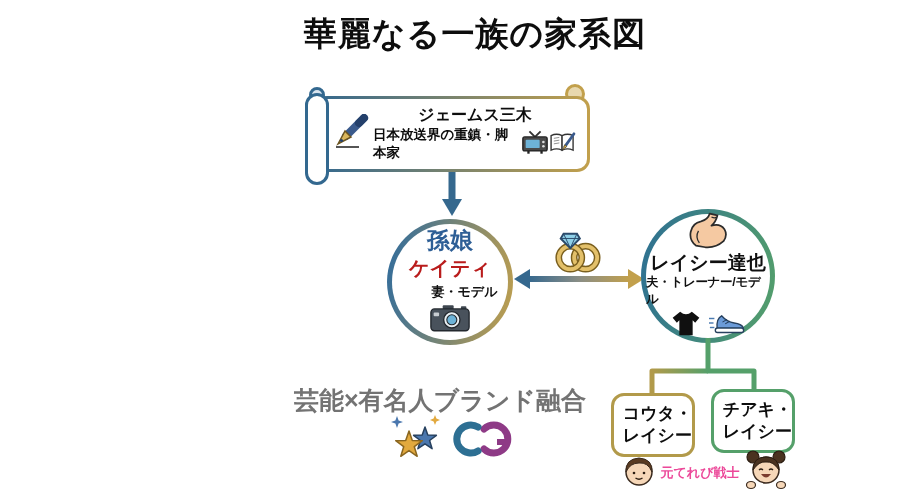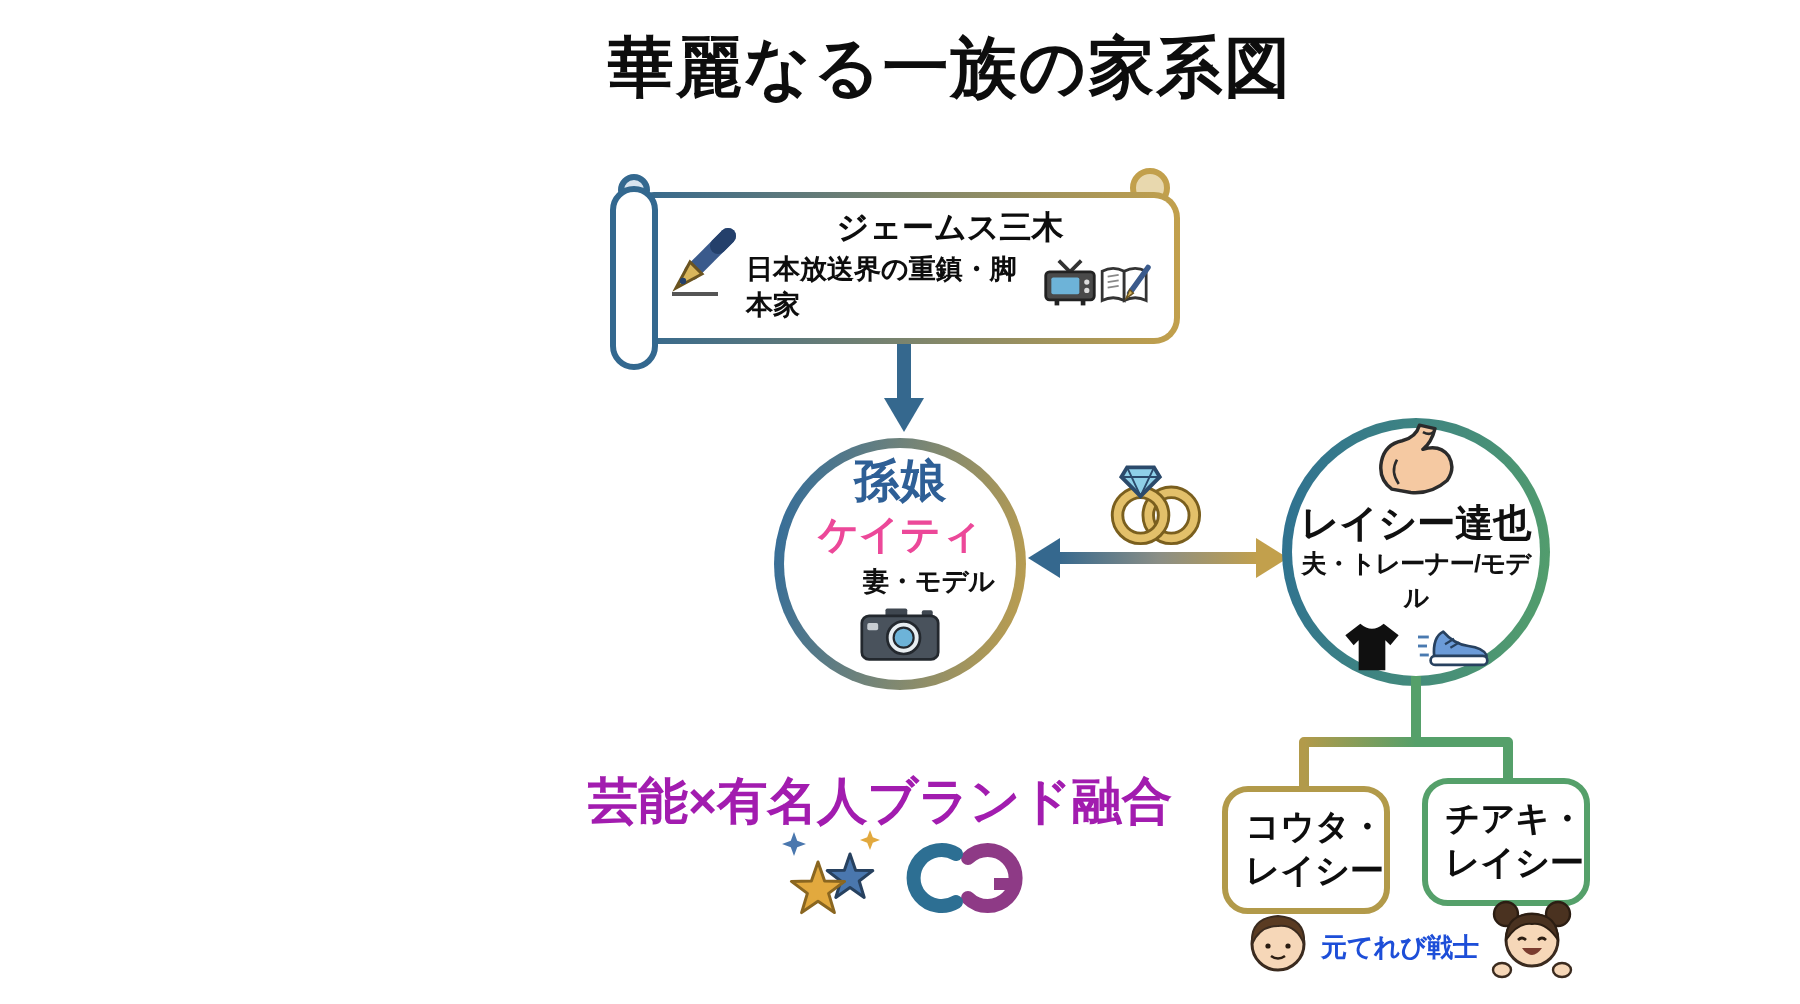--- a/index.html
+++ b/index.html
@@ -25,52 +25,52 @@
   .roll { position:absolute; left:305px; top:93px; width:24px; height:92px;
           border:3px solid #33688f; border-radius:12px; background:#fff; z-index:3; }
   .curl-right { position:absolute; left:565px; top:84px; width:20px; height:20px;
                 border:3px solid #c2a04c; border-radius:50%; background:#e8d8ae; z-index:1; }
 
   .down-arrow { position:absolute; left:439px; top:168px; z-index:1; }
 
   
   .circle-outer { position:absolute; border-radius:50%; padding:5px; }
   .circle-inner { width:100%; height:100%; border-radius:50%; background:#fff;
-                  display:flex; flex-direction:column; align-items:center; justify-content:center;text-align:center; }
+                  display:flex; flex-direction:column; align-items:center; justify-content:center; }
   .wife-circle { left:387px; top:219px; width:126px; height:126px;
                  background:linear-gradient(100deg,#2e6b9e,#c2a04c); }
   .husband-circle { left:641px; top:209px; width:134px; height:134px;
                     background:linear-gradient(100deg,#2d6f93,#55a06a); }
   .relation-label { font-size:23px; font-weight:800; color:#2e5f96; line-height:1.05; }
-  .wife-name { font-size:20px; font-weight:800; color:#ec4899; margin-top:2px; }
+  .wife-name { font-size:20px; font-weight:800; color:#b91c1c; margin-top:2px; }
   .wife-role { font-size:13px; font-weight:800; color:#101010; margin-top:1px;margin-left:29px; }
   .husband-name { font-size:19px; font-weight:800; color:#101010; line-height:1.05; }
   .husband-role { font-size:12.5px; font-weight:800; letter-spacing:-0.3px; color:#101010; margin-top:1px; }
   .husband-icons { display:flex; align-items:center; gap:8px; margin-top:2px; }
 
   .rings { position:absolute; left:550px; top:226px; }
   .marriage-arrow { position:absolute; left:514px; top:269px; }
 
   
   .brand-caption { position:absolute; left:275px; top:384px; width:330px; text-align:center;
-                   font-size:25px; font-weight:800; color:#a21caf; }
+                   font-size:25px; font-weight:800; color:#737373; }
   .brand-icons { position:absolute; left:285px; top:414px; width:330px;
                  display:flex; justify-content:center; align-items:center; gap:4px; }
 
   
   .branch { position:absolute; left:600px; top:338px; }
   .child-box { position:absolute; width:84px; height:64px; border:3px solid; border-radius:13px;
                background:#fff; display:flex; flex-direction:column; align-items:flex-end;
                justify-content:center; z-index:2; }
   .child-box .line { font-size:17px; font-weight:800; color:#0d0d0d; line-height:1.3; }
   .child-gold { left:611px; top:393px; border-color:#b29a4a; }
   .child-green { left:711px; top:389px; border-color:#55a06a; }
   .children-caption { position:absolute; left:600px; top:450px; width:210px;
                       display:flex; align-items:center; justify-content:center; gap:5px; z-index:2; }
-  .children-caption .cap-text { font-size:13px; font-weight:800; color:#1d4ed8; }
+  .children-caption .cap-text { font-size:13px; font-weight:800; color:#ec4899; }
 </style>
 </head>
 <body>
 
 <div class="canvas">
 
   <div class="title">華麗なる一族の家系図</div>
 
   <div class="curl-right"></div>
   <div class="roll-curl"></div>

